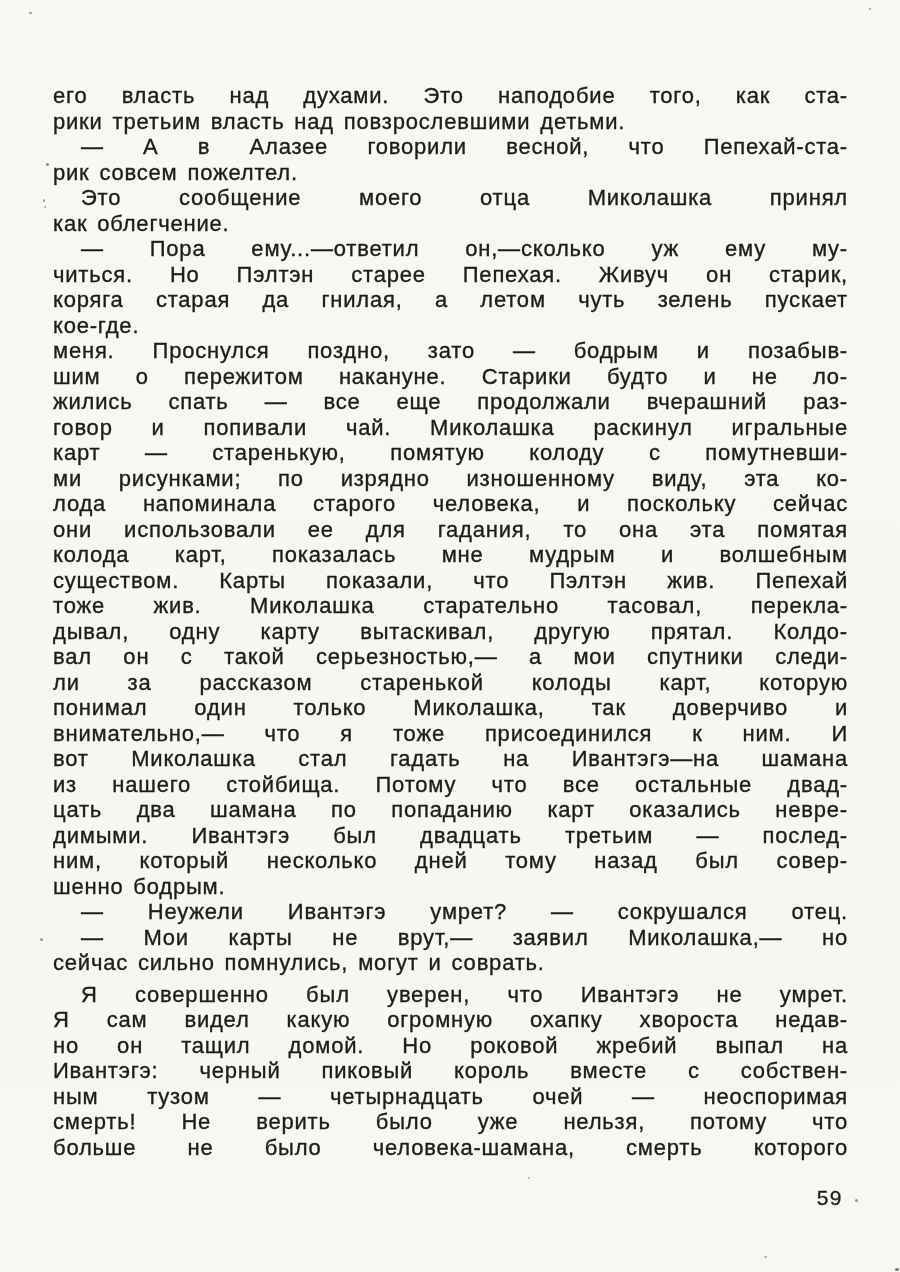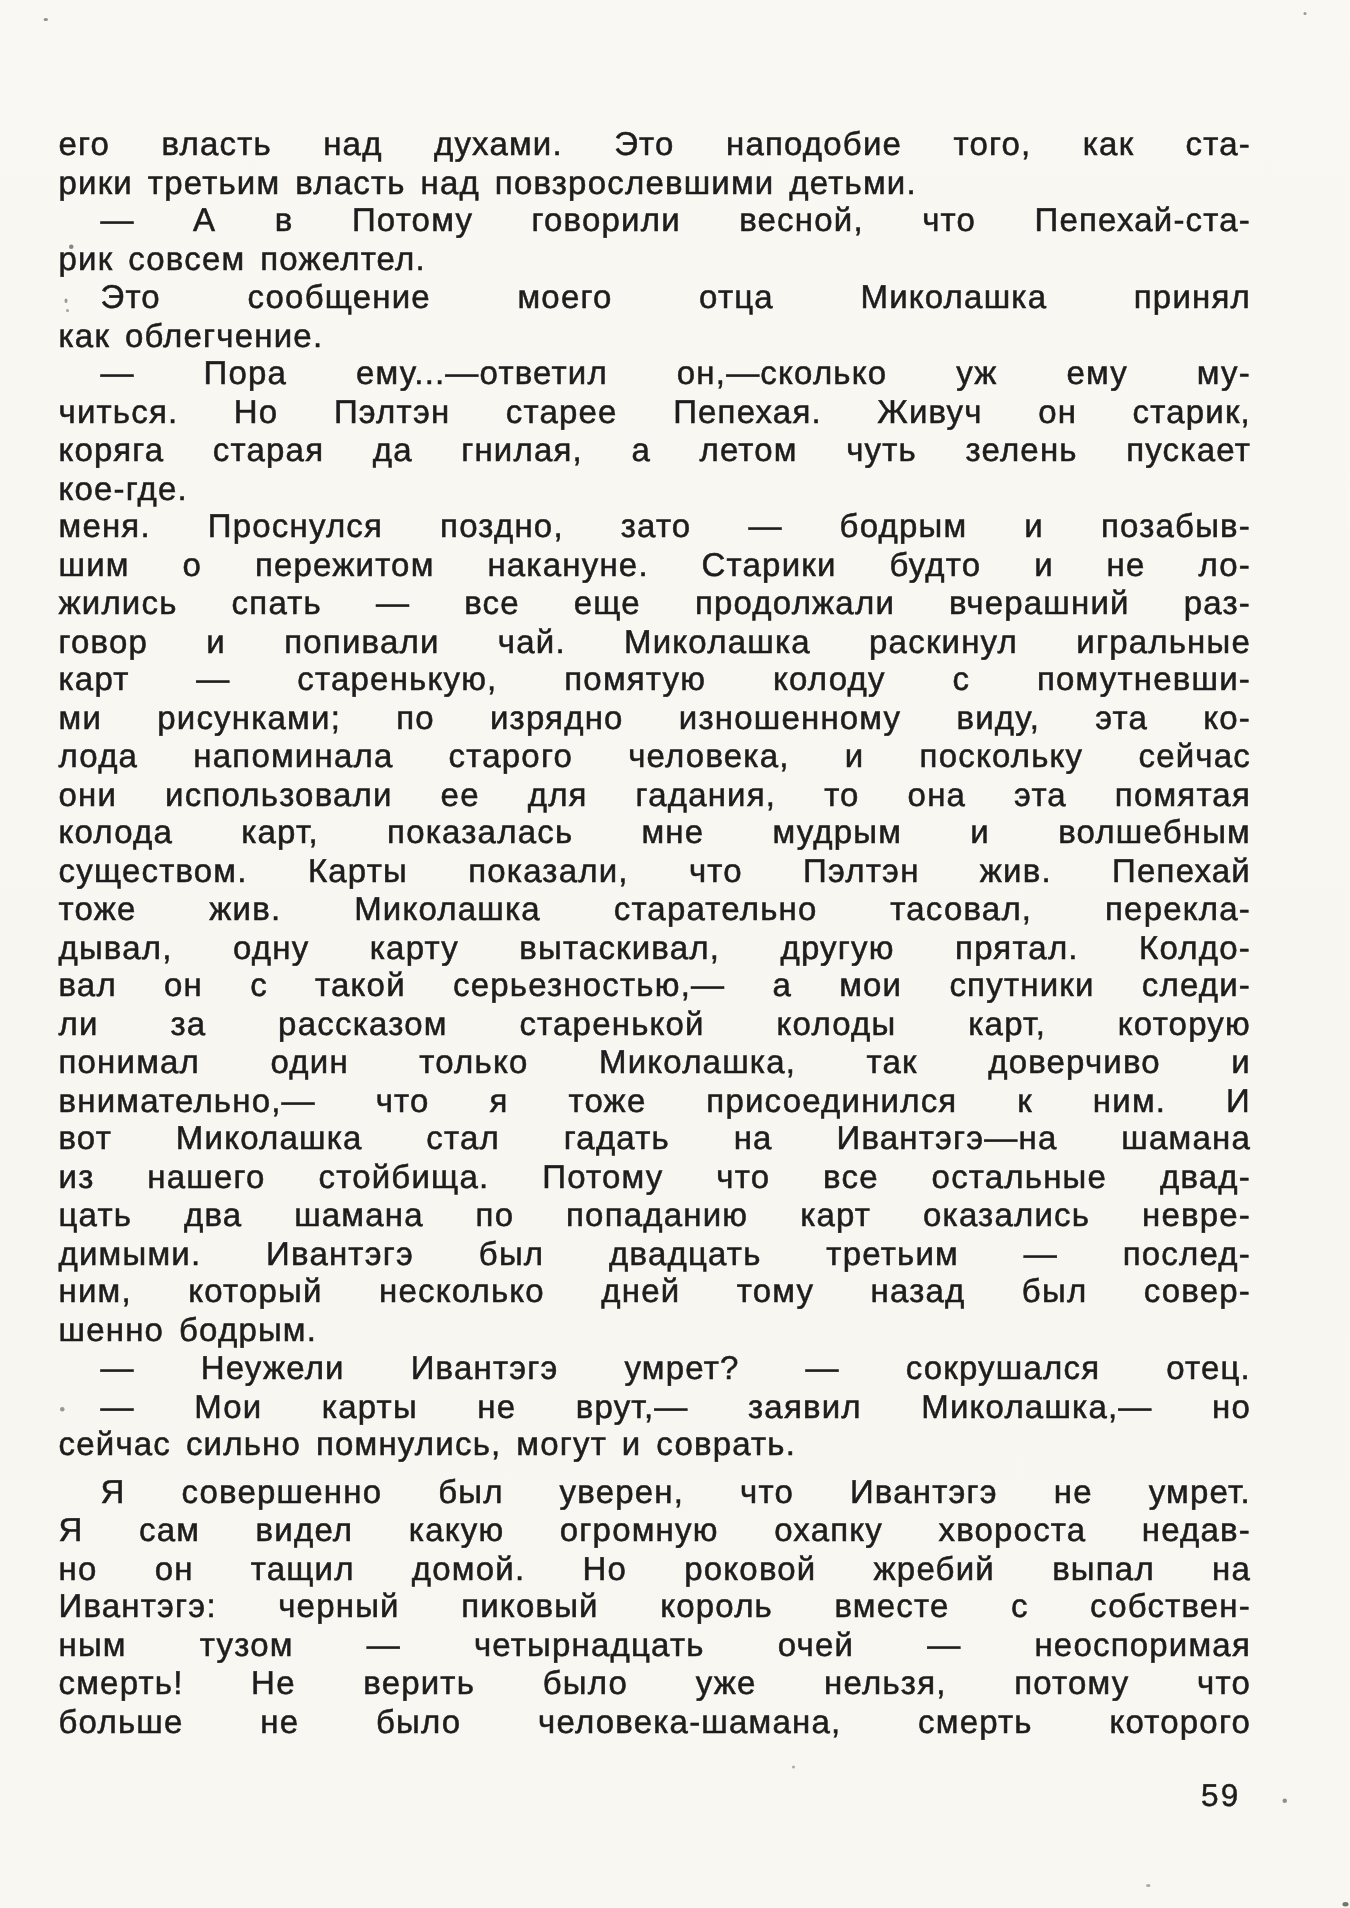--- a/index.html
+++ b/index.html
@@ -11,41 +11,41 @@
     position: relative;
     width: 900px;
     height: 1272px;
     background: linear-gradient(180deg, #f9f8f3 0%, #f7f6f1 60%, #f8f7f2 100%);
     overflow: hidden;
     font-family: "Liberation Sans", sans-serif;
     color: #1d1d1d;
   }
   .text-block {
     position: absolute;
-    left: 39px;
+    left: 53px;
     top: 83px;
     width: 795px;
   }
   .line {
     font-size: 22px;
     line-height: 25.5px;
     letter-spacing: 0.8px;
     word-spacing: 3px;
     text-align: justify;
     text-align-last: justify;
     text-justify: inter-word;
     -webkit-text-stroke: 0.35px #1d1d1d;
     white-space: normal;
   }
   .line.plain { text-align-last: left; }
   .line.ind   { padding-left: 28px; }
   .line.gap   { margin-top: 6px; }
   .pagenum {
     position: absolute;
-    right: 73px;
+    right: 57px;
     top: 1186px;
     font-size: 21px;
     letter-spacing: 1.5px;
     margin-left: 28px;
     -webkit-text-stroke: 0.3px #1d1d1d;
   }
   .speck {
     position: absolute;
     background: #3a3a38;
     border-radius: 50%;
@@ -53,21 +53,21 @@
   }
 </style>
 </head>
 <body>
 
 <div class="page">
 
   <div class="text-block">
       <div class="line">его власть над духами. Это наподобие того, как ста-</div>
       <div class="line plain">рики третьим власть над повзрослевшими детьми.</div>
-      <div class="line ind">— А в Потому говорили весной, что Пепехай-ста-</div>
+      <div class="line ind">— А в Алазее говорили весной, что Пепехай-ста-</div>
       <div class="line plain">рик совсем пожелтел.</div>
       <div class="line ind">Это сообщение моего отца Миколашка принял</div>
       <div class="line plain">как облегчение.</div>
       <div class="line ind">— Пора ему...—ответил он,—сколько уж ему му-</div>
       <div class="line">читься. Но Пэлтэн старее Пепехая. Живуч он старик,</div>
       <div class="line">коряга старая да гнилая, а летом чуть зелень пускает</div>
       <div class="line plain">кое-где.</div>
       <div class="line">меня. Проснулся поздно, зато — бодрым и позабыв-</div>
       <div class="line">шим о пережитом накануне. Старики будто и не ло-</div>
       <div class="line">жились спать — все еще продолжали вчерашний раз-</div>

